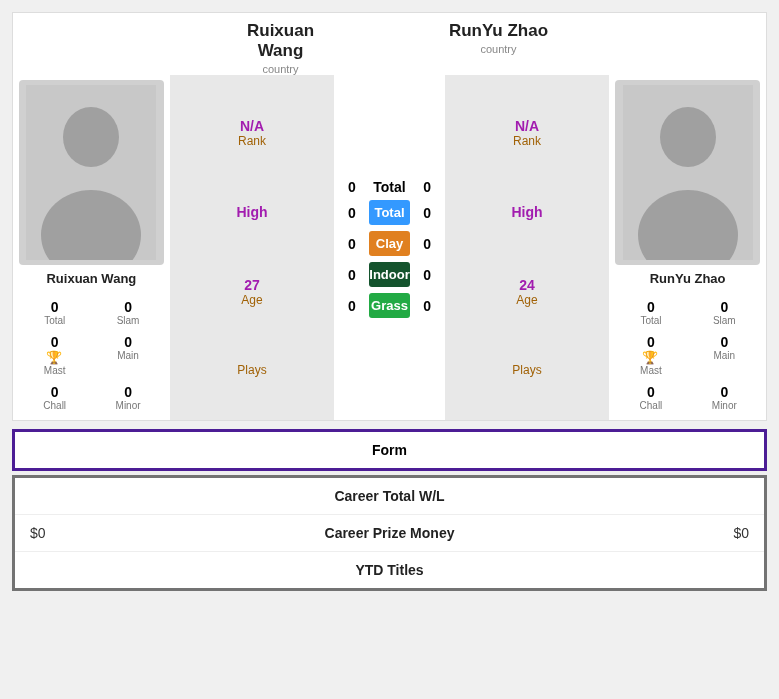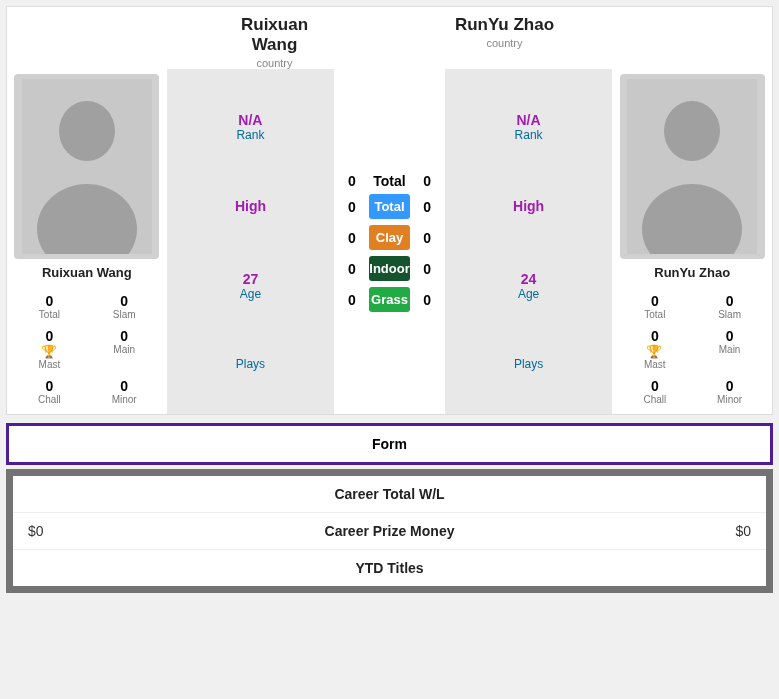--- a/index.html
+++ b/index.html
@@ -5,21 +5,21 @@
     * { box-sizing: border-box; margin: 0; padding: 0; }
     body {
       font-family: Arial, sans-serif;
       background: #f0f0f0;
       width: 779px;
       min-height: 699px;
     }
 
     .main-container {
       background: #f0f0f0;
-      padding: 6px;
+      padding: 12px;
     }
 
     .avatar-img {
       width: 145px;
       height: 185px;
       background: #d0d0d0;
       border-radius: 4px;
       display: flex;
       align-items: center;
       justify-content: center;
@@ -40,21 +40,21 @@
     }
 
     .info-value {
       font-size: 14px;
       font-weight: bold;
       color: #a21caf;
     }
 
     .info-sub {
       font-size: 12px;
-      color: #0369a1;
+      color: #a16207;
     }
 
     .player-header-name {
       font-size: 17px;
       font-weight: bold;
       color: #222;
       text-align: center;
     }
 
     .country-badge {
@@ -212,21 +212,21 @@
       color: #777;
     }
 
     .trophy {
       color: #e8a000;
       font-size: 13px;
     }
 
     .bottom-stat-rows {
       background: white;
-      border: 7px solid #737373;
+      border: 3px solid #737373;
     }
 
     .bsr-row {
       display: flex;
       align-items: center;
       padding: 10px 15px;
       border-bottom: 1px solid #eee;
     }
 
     .bsr-row:last-child {

